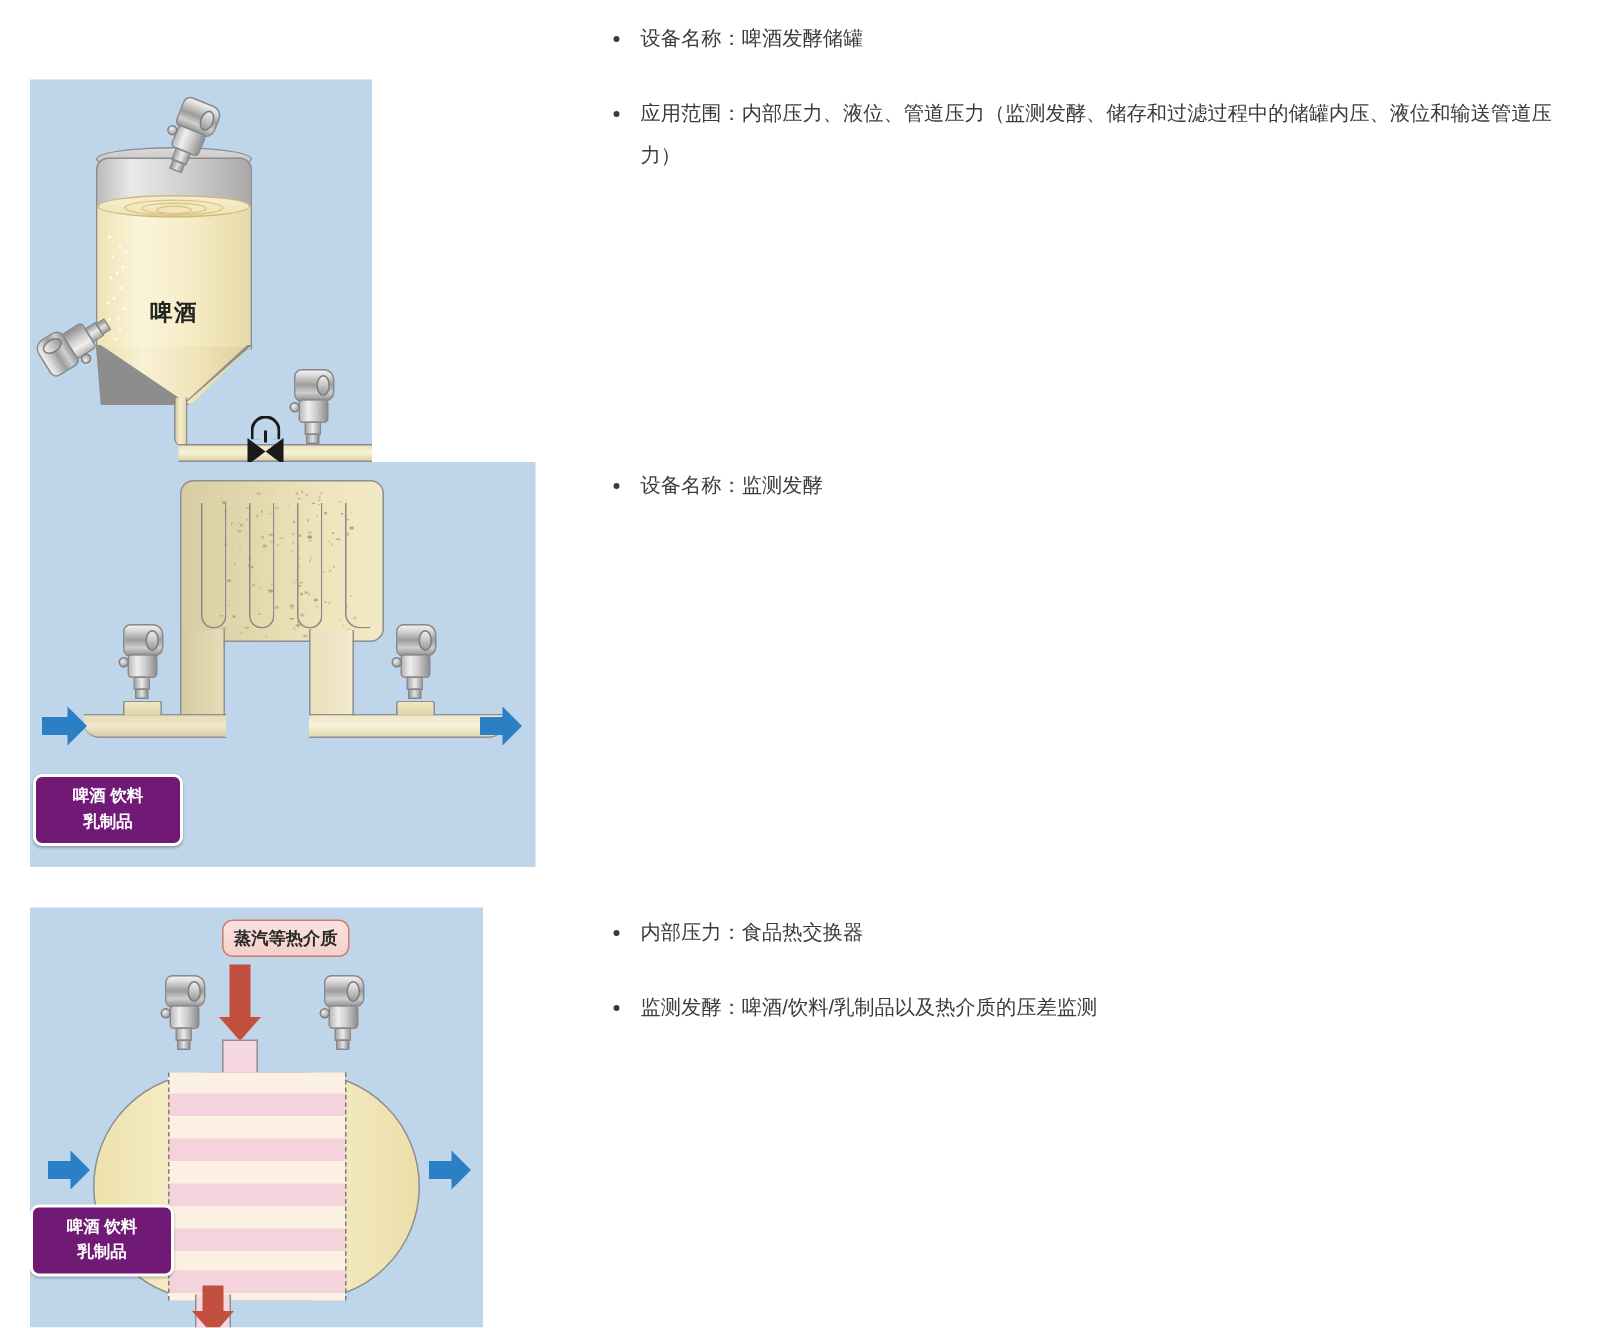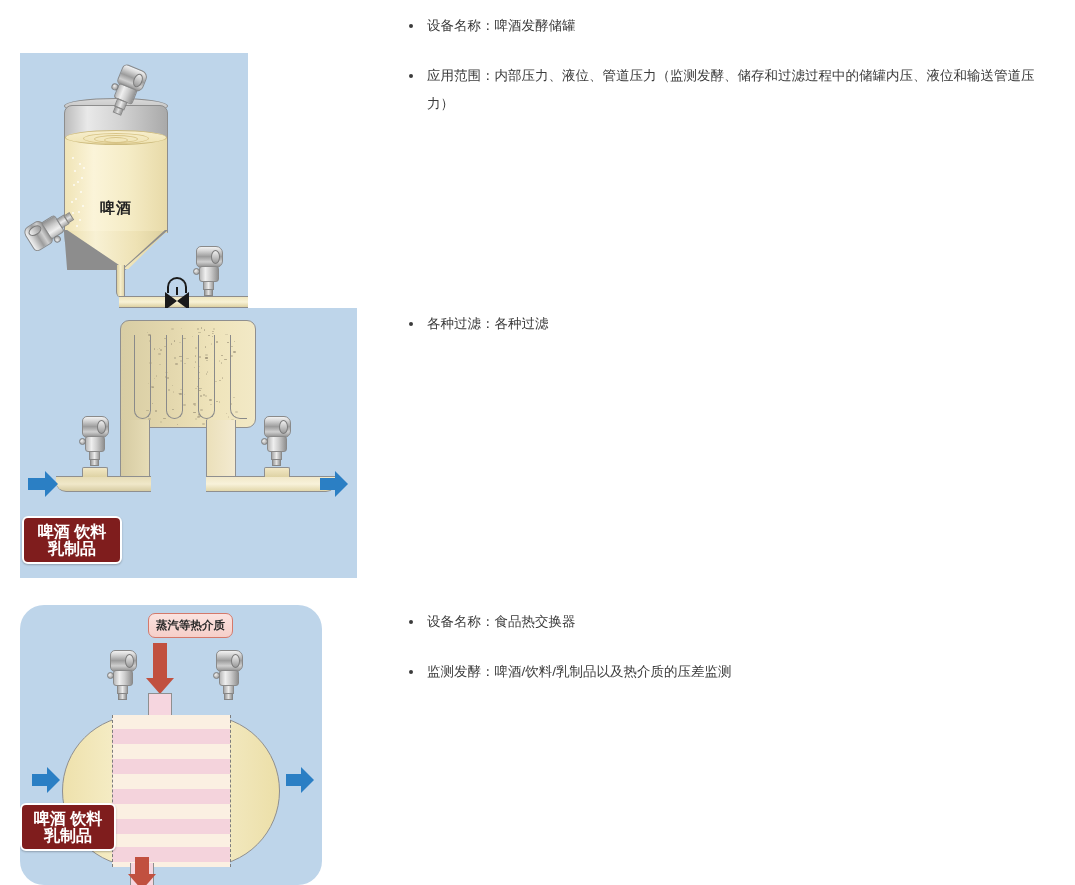--- a/index.html
+++ b/index.html
@@ -17,21 +17,21 @@
   }
 
   
   .figure {
     position: absolute;
     background: #bed5ea;
     overflow: hidden;
   }
   #figure-1 { left: 20px;  top: 14px;  width: 228px; height: 266px; margin-top: 39px; }
   #figure-2 { left: 20px;  top: 308px; width: 337px; height: 270px; }
-  #figure-3 { left: 20px;  top: 605px; width: 302px; height: 280px; border-radius: 24px; }
+  #figure-3 { left: 20px;  top: 605px; width: 302px; height: 280px; }
 
   
   .text-block {
     position: absolute;
     left: 400px;
     width: 660px;
   }
   #text-1 { top: 12px; }
   #text-2 { top: 310px; }
   #text-3 { top: 608px; }
@@ -338,26 +338,26 @@
     position: absolute;
     width: 0; height: 0;
     border-top: 13px solid transparent;
     border-bottom: 13px solid transparent;
     border-left: 13px solid #2b7fc4;
   }
 
   
   .badge-red {
     position: absolute;
-    background: #7f1d1d;
+    background: #701a75;
     border: 2px solid #ffffff;
     border-radius: 6px;
     box-shadow: 0 1px 2px rgba(0,0,0,.25);
     color: #ffffff;
-    font-size: 16px;
+    font-size: 11px;
     font-weight: 700;
     line-height: 17px;
     text-align: center;
     padding: 5px 9px;
     box-sizing: border-box;
     white-space: nowrap;
   }
   #badge-filter { left: 2px; top: 208px; width: 100px; }
   #badge-hx     { left: 0px; top: 198px; width: 96px; }
 
@@ -678,21 +678,21 @@
     <div class="s-tip"></div>
   </div>
 
   <div class="badge-red" id="badge-filter">
     <div>啤酒 饮料</div>
     <div>乳制品</div>
   </div>
 </div>
 
 <div class="text-block" id="text-2">
-  <div class="bullet-item">各种过滤：各种过滤</div>
+  <div class="bullet-item">设备名称：监测发酵</div>
 </div>
 
 <div class="figure" id="figure-3">
 
   <div id="hx-steam-label">蒸汽等热介质</div>
 
   <div class="arrow-red" style="left:126px; top:38px;">
     <div class="shaft" style="top:0; height:36px;"></div>
     <div class="head" style="top:35px;"></div>
   </div>
@@ -741,15 +741,15 @@
     <div class="s-tip"></div>
   </div>
 
   <div class="badge-red" id="badge-hx">
     <div>啤酒 饮料</div>
     <div>乳制品</div>
   </div>
 </div>
 
 <div class="text-block" id="text-3">
-  <div class="bullet-item">设备名称：食品热交换器</div>
+  <div class="bullet-item">内部压力：食品热交换器</div>
   <div class="bullet-item">监测发酵：啤酒/饮料/乳制品以及热介质的压差监测</div>
 </div>
 
 </body></html>

